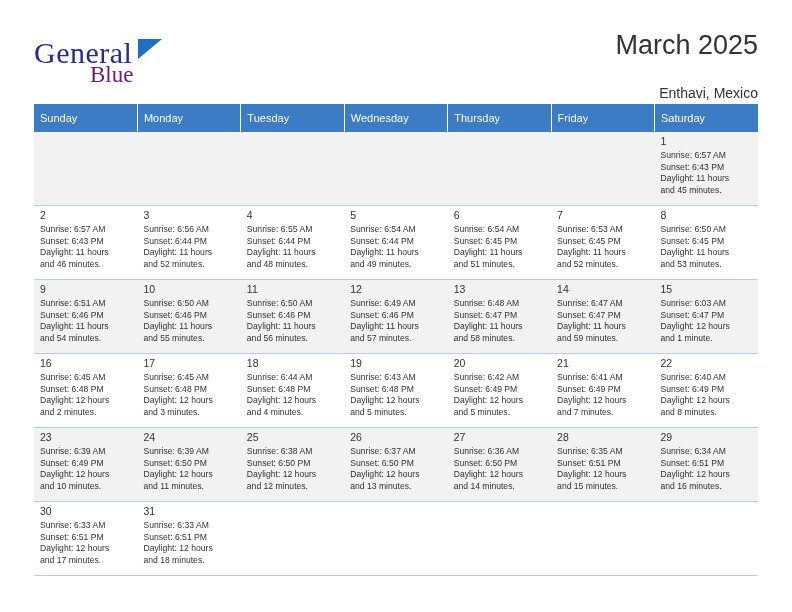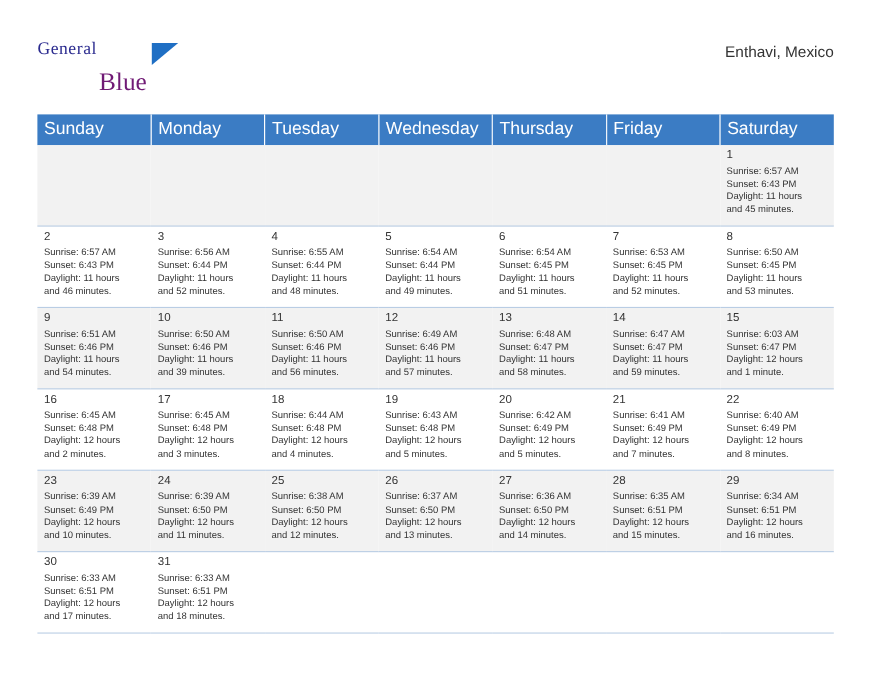--- a/index.html
+++ b/index.html
@@ -30,21 +30,21 @@
     height: 68px;
   }
   .logo {
     position: absolute;
     left: 0;
     top: 8px;
     width: 200px;
     height: 54px;
   }
   .logo-general {
-    font-size: 16px;
+    font-size: 30px;
     color: #2b2b8f;
     letter-spacing: 0.5px;
     font-family: "Liberation Serif", serif;
     position: absolute;
     left: 0;
     top: 0;
   }
   .logo-flag {
     position: absolute;
     left: 104px;
@@ -71,36 +71,36 @@
   }
   .month-title {
     font-size: 27px;
     color: #333333;
     line-height: 34px;
     font-weight: normal;
   }
   .location {
     font-size: 14px;
     color: #333333;
-    margin-top: 10px;
+    margin-top: 22px;
     line-height: 18px;
   }
   
   .calendar {
     position: absolute;
     left: 34px;
     top: 104px;
     width: 724px;
     border-collapse: collapse;
     table-layout: fixed;
   }
   .calendar th {
     background: #3b7cc4;
     color: #ffffff;
-    font-size: 16px;
+    font-size: 11px;
     font-weight: normal;
     text-align: left;
     padding: 5px 0 5px 6px;
     height: 18px;
     border-right: 1px solid #ffffff;
   }
   .calendar th:last-child { border-right: none; }
   .calendar td {
     vertical-align: top;
     height: 66px;
@@ -127,20 +127,21 @@
 
 <div class="page">
 
   <div class="header">
     <div class="logo">
       <span class="logo-general">General</span>
       <span class="logo-flag"></span>
       <span class="logo-blue">Blue</span>
     </div>
     <div class="title-block">
+      <div class="month-title">March 2025</div>
       <div class="location">Enthavi, Mexico</div>
     </div>
   </div>
 
   <table class="calendar">
     <thead>
       <tr>
         <th>Sunday</th>
         <th>Monday</th>
         <th>Tuesday</th>
@@ -242,21 +243,21 @@
               <span>Daylight: 11 hours</span>
               <span>and 54 minutes.</span>
             </div>
           </td>
           <td>
             <span class="daynum">10</span>
             <div class="info">
               <span>Sunrise: 6:50 AM</span>
               <span>Sunset: 6:46 PM</span>
               <span>Daylight: 11 hours</span>
-              <span>and 39 minutes.</span>
+              <span>and 55 minutes.</span>
             </div>
           </td>
           <td>
             <span class="daynum">11</span>
             <div class="info">
               <span>Sunrise: 6:50 AM</span>
               <span>Sunset: 6:46 PM</span>
               <span>Daylight: 11 hours</span>
               <span>and 56 minutes.</span>
             </div>

